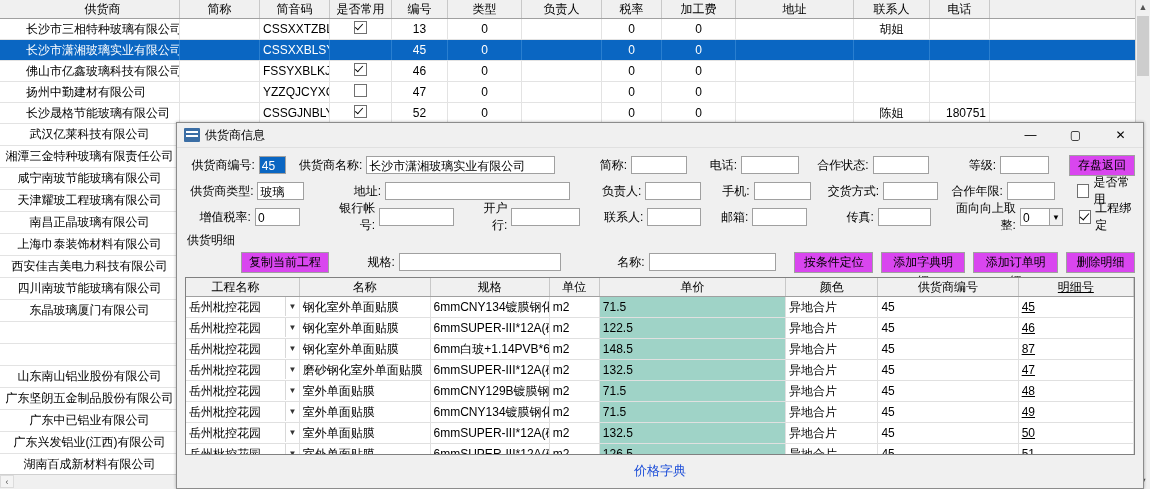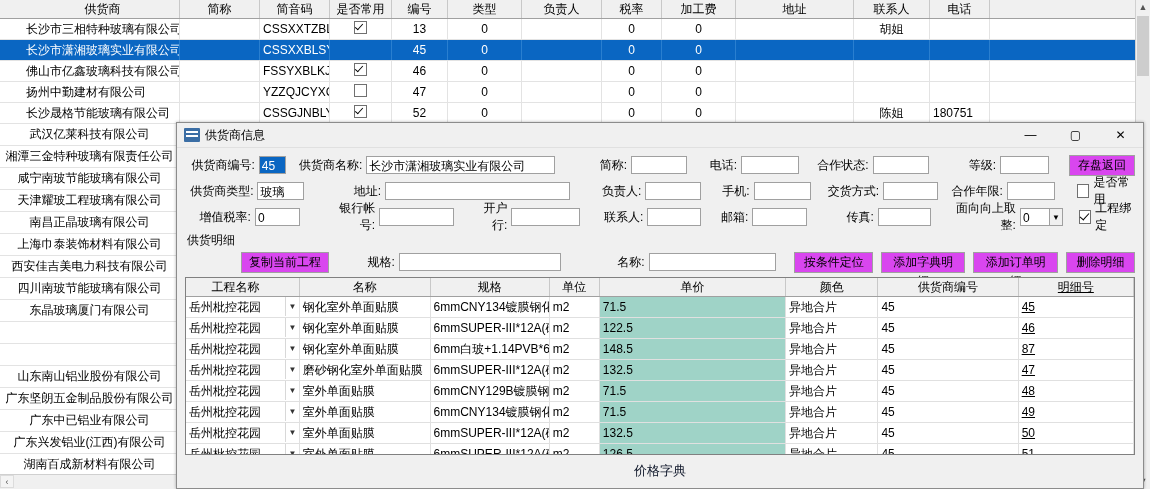--- a/index.html
+++ b/index.html
@@ -39,21 +39,21 @@
   .c-abbr{width:80px;}
   .c-code{width:70px;}
   .c-often{width:62px;text-align:center;}
   .c-num{width:56px;text-align:center;}
   .c-type{width:74px;text-align:center;}
   .c-duty{width:80px;text-align:center;}
   .c-tax{width:60px;text-align:center;}
   .c-fee{width:74px;text-align:center;}
   .c-addr{width:118px;}
   .c-contact{width:76px;text-align:center;}
-  .c-tel{width:60px;text-align:left;}
+  .c-tel{width:60px;text-align:right;}
   .chk{
     display:inline-block;width:11px;height:11px;border:1px solid #707070;background:#fff;
     vertical-align:-1px;position:relative;
   }
   .chk.checked:after{
     content:"";position:absolute;left:2px;top:0px;width:3px;height:7px;
     border:solid #000;border-width:0 1.6px 1.6px 0;transform:rotate(42deg);
   }
   .chk.filled{background:#0a66c2;border:1px solid #0a66c2;}
   
@@ -139,21 +139,21 @@
     text-align:center;line-height:19px;font-size:8px;color:#333;background:#fff;
   }
   .w-name{width:136px;}
   .w-spec{width:124px;}
   .w-unit{width:52px;}
   .w-price{width:194px;background:#9fd3c7;}
   .w-color{width:96px;}
   .w-supno{width:146px;}
   .w-detno{width:120px;text-decoration:underline;}
   .footer-note{
-    position:absolute;left:0;right:0;bottom:8px;text-align:center;color:#0f172a;font-size:13px;
+    position:absolute;left:0;right:0;bottom:8px;text-align:center;color:#1d4ed8;font-size:13px;
   }
   .combo-caret{
     width:16px;height:18px;border:1px solid #a0a0a0;border-left:none;background:#f0f0f0;
     text-align:center;line-height:17px;font-size:8px;box-sizing:border-box;
   }
 </style>
 </head>
 <body>
 
 <div id="bg-grid">

